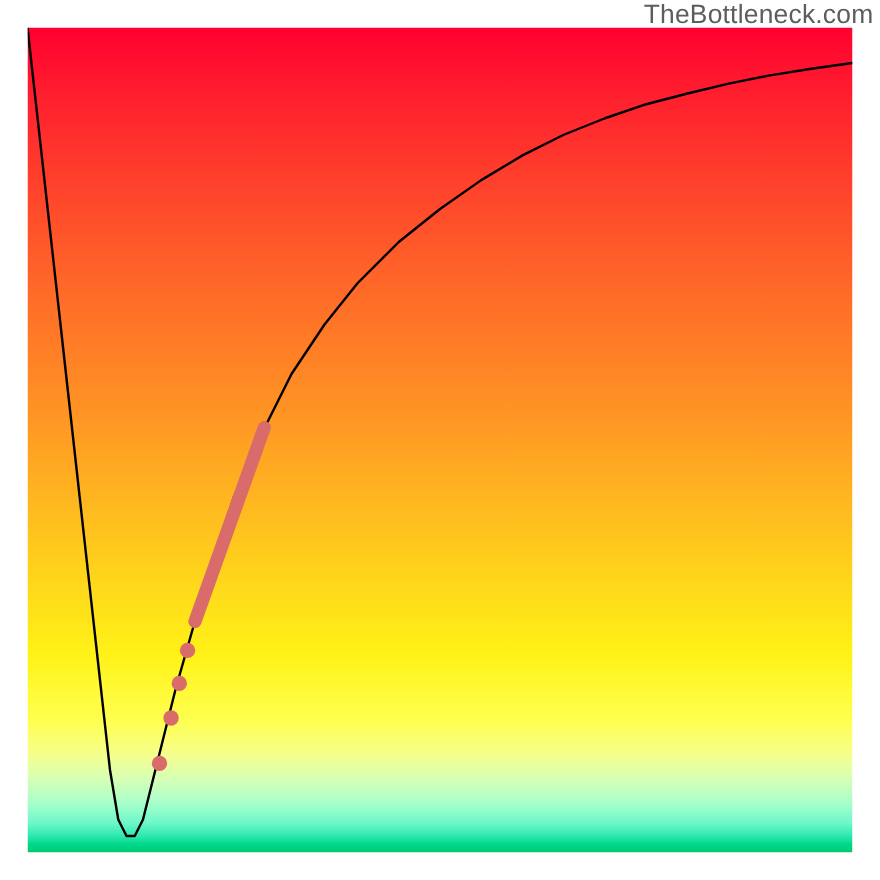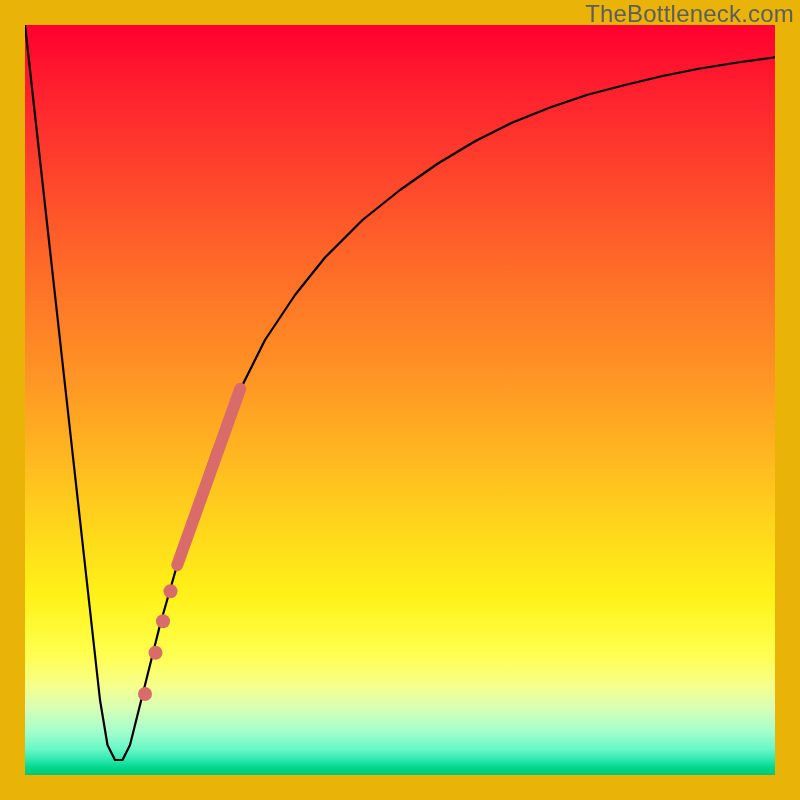--- a/index.html
+++ b/index.html
@@ -7,21 +7,21 @@
     padding: 0;
     width: 800px;
     height: 800px;
     overflow: hidden;
     background: #000;
     font-family: Arial, Helvetica, sans-serif;
   }
   .frame {
     position: absolute;
     inset: 0;
-    background: #eab308;
+    background: #ffffff;
   }
   .plot {
     position: absolute;
     left: 25px;
     top: 25px;
     width: 750px;
     height: 750px;
     overflow: hidden;
   }
   .gradient {

